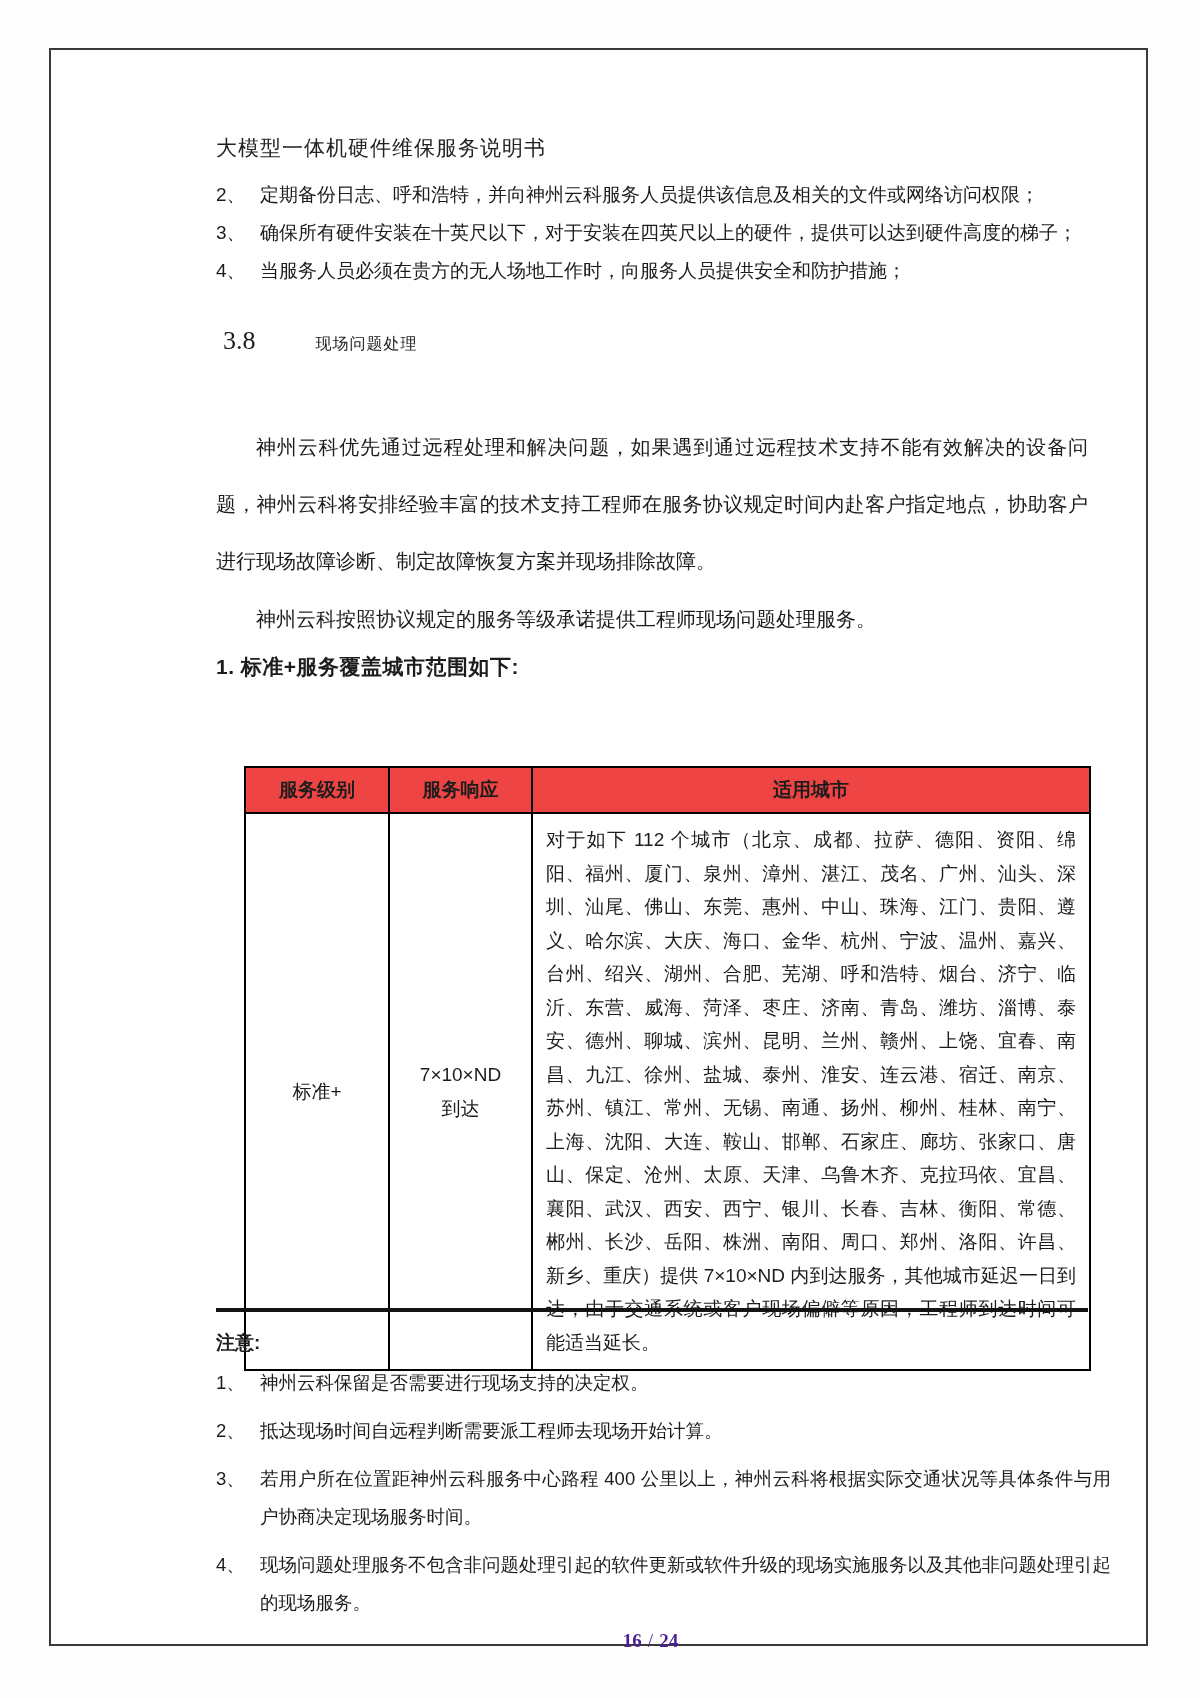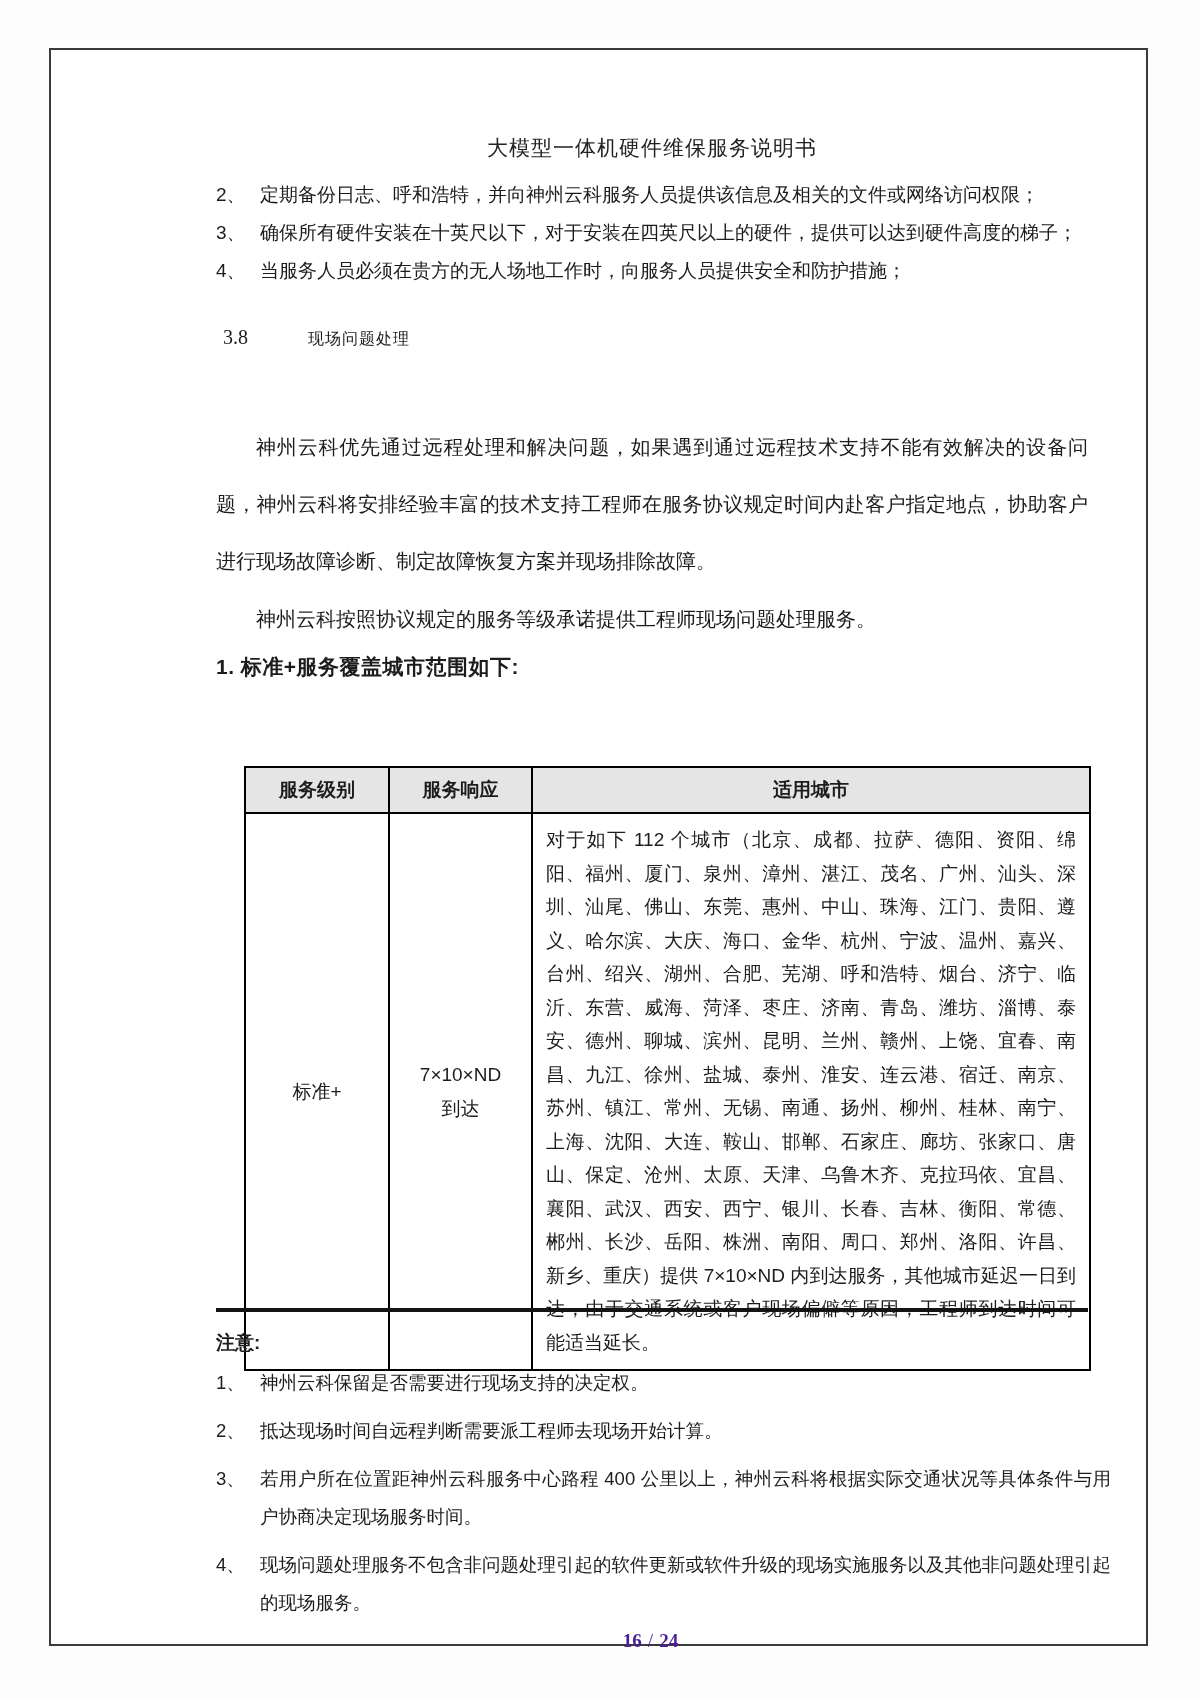--- a/index.html
+++ b/index.html
@@ -24,21 +24,21 @@
     height: 1598px;
     border: 2px solid #3a3a3a;
     background: #ffffff;
     box-sizing: border-box;
   }
   .header-title {
     position: absolute;
     left: 165px;
     top: 84px;
     width: 872px;
-    text-align: center;
+    text-align: left;
     font-family: "Liberation Serif", "DejaVu Serif", serif;
     font-size: 21px;
     letter-spacing: 1px;
     color: #222;
   }
   .top-list {
     position: absolute;
     left: 165px;
     top: 132px;
     width: 895px;
@@ -54,21 +54,21 @@
   .li-text { flex: 1; }
   .section-heading {
     position: absolute;
     left: 172px;
     top: 276px;
     display: flex;
     align-items: baseline;
   }
   .section-num {
     font-family: "Liberation Serif", "DejaVu Serif", serif;
-    font-size: 20px;
+    font-size: 26px;
     margin-right: 12px;
   }
   .section-title {
     font-size: 16px;
     font-weight: normal;
     letter-spacing: 1px;
     margin-left: 48px;
   }
   .para {
     position: absolute;
@@ -95,21 +95,21 @@
     top: 716px;
     width: 845px;
     border-collapse: collapse;
     table-layout: fixed;
   }
   .city-table th, .city-table td {
     border: 2px solid #000;
     box-sizing: border-box;
   }
   .city-table th {
-    background: #e5e5e5;
+    background: #ef4444;
     height: 46px;
     font-size: 19px;
     font-weight: bold;
     text-align: center;
     vertical-align: middle;
   }
   .col-level { width: 144px; }
   .col-resp  { width: 143px; }
   .col-city  { width: 558px; }
   .cell-center {

